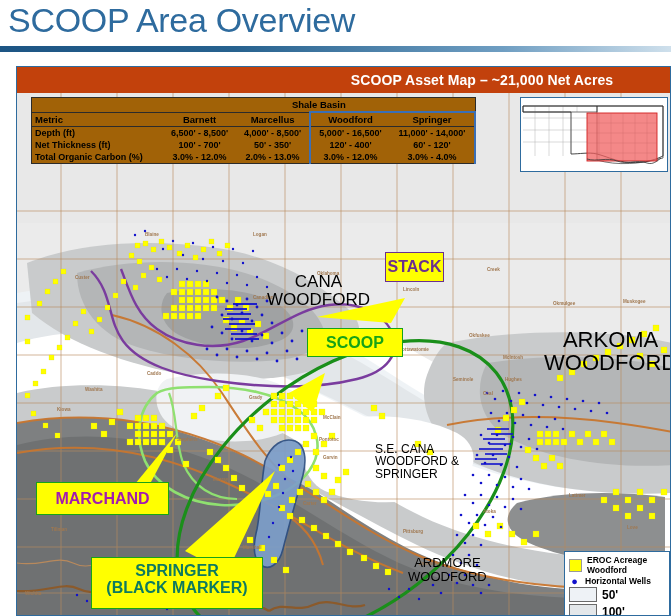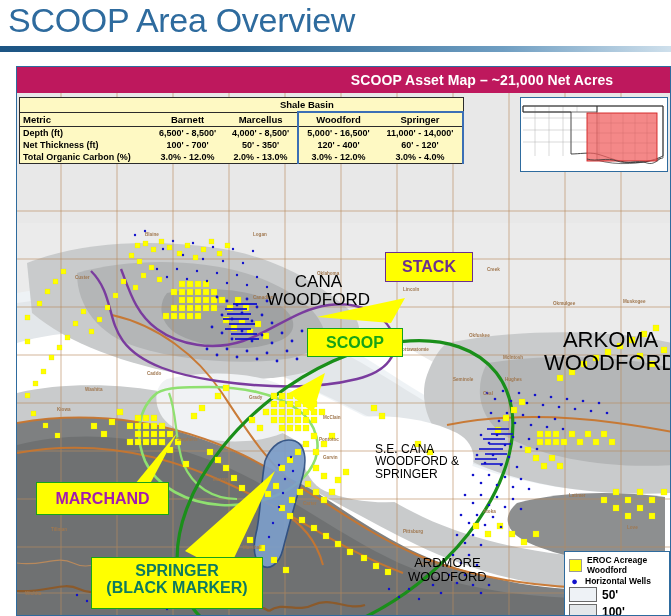--- a/index.html
+++ b/index.html
@@ -17,33 +17,33 @@
     background:linear-gradient(to right,#1d5584 0%,#27628f 35%,#6f9ec2 75%,#cfe0ec 100%);
   }
 
   
   #map-panel{
     position:absolute;left:16px;top:66px;width:655px;height:550px;
     border:1px solid #2e6b9e;box-sizing:border-box;overflow:hidden;background:#e9e9e9;
   }
   #panel-header{
     position:absolute;left:0;top:0;width:655px;height:26px;
-    background:#be185d;color:#fff;font-weight:bold;font-size:14px;
+    background:#c2410c;color:#fff;font-weight:bold;font-size:14px;
     text-align:center;line-height:26px;letter-spacing:.1px;
   }
   #panel-header-inner{position:absolute;left:275px;top:0;width:380px;text-align:center;line-height:26px;}
 
   
   #map-canvas{position:absolute;left:0;top:26px;width:655px;height:524px;overflow:hidden;}
   #map-svg{position:absolute;left:0;top:0;}
 
   
   #shale-table{
-    position:absolute;left:2px;top:30px;width:445px;
-    background:#fef9c3;border:1px solid #2b2b2b;border-collapse:collapse;
+    position:absolute;left:14px;top:30px;width:445px;
+    background:#a16207;border:1px solid #2b2b2b;border-collapse:collapse;
     font-size:9px;font-weight:bold;color:#000;
   }
   #shale-table td,#shale-table th{padding:1px 3px;text-align:center;white-space:nowrap;}
   #shale-table .metric-col{text-align:left;padding-left:3px;}
   #shale-table tr.r-head1 td{border-bottom:1px solid #2b2b2b;font-size:9.5px;}
   #shale-table tr.r-head2 td{border-bottom:1px solid #2b2b2b;font-size:9.5px;margin-left:23px;}
   .hl-left{border-left:2px solid #3b6fb5 !important;}
   .hl-right{border-right:2px solid #3b6fb5 !important;}
   .hl-top{border-top:2px solid #3b6fb5 !important;}
   .hl-bot{border-bottom:2px solid #3b6fb5 !important;}
@@ -52,21 +52,21 @@
   #inset{
     position:absolute;right:2px;top:30px;width:148px;height:75px;
     background:#fff;border:1px solid #2e6b9e;box-sizing:border-box;
   }
 
   
   .callout{
     position:absolute;background:#ffff00;font-weight:bold;text-align:center;
     box-sizing:border-box;line-height:1.05;
   }
-  #callout-stack{left:368px;top:185px;width:88px;height:30px;border:1.5px solid #6b2f8f;
+  #callout-stack{left:368px;top:185px;width:59px;height:30px;border:1.5px solid #6b2f8f;
     color:#6b2f8f;font-size:16px;line-height:28px;}
   #callout-scoop{left:290px;top:261px;width:96px;height:29px;border:1.5px solid #17a317;
     color:#17a317;font-size:16px;line-height:27px;}
   #callout-marchand{left:19px;top:415px;width:133px;height:33px;border:1.5px solid #17a317;
     color:#a21caf;font-size:16px;line-height:31px;}
   #callout-springer{left:74px;top:490px;width:172px;height:52px;border:1.5px solid #17a317;
     color:#0e7a5f;font-size:16px;padding-top:5px;}
 
   
   .basin-label{position:absolute;color:#000;font-weight:400;font-family:"Liberation Sans",sans-serif;

